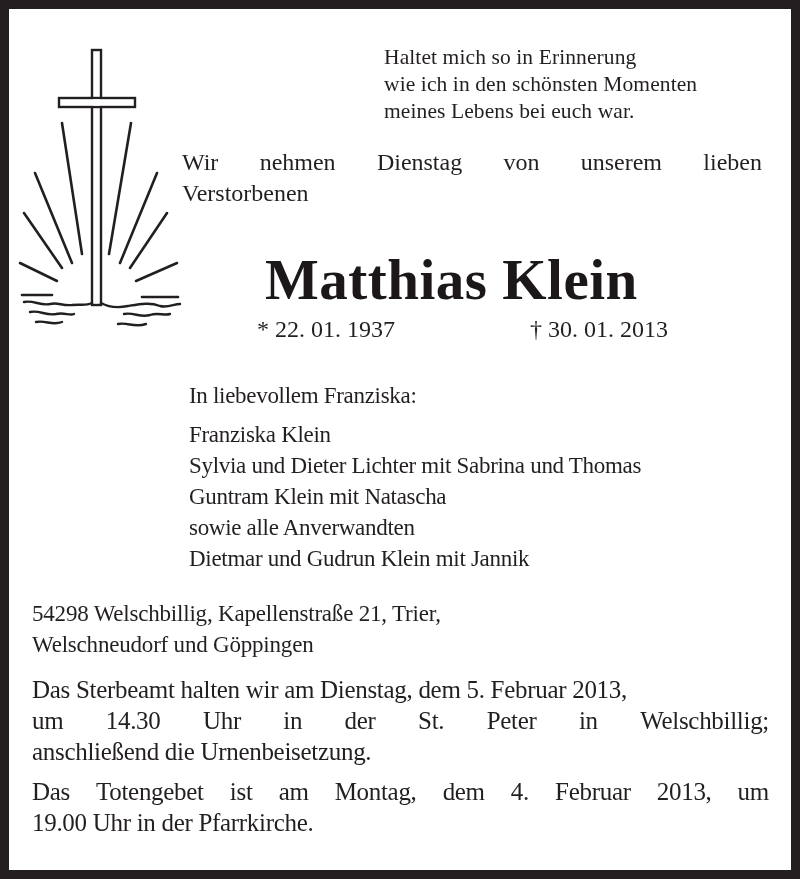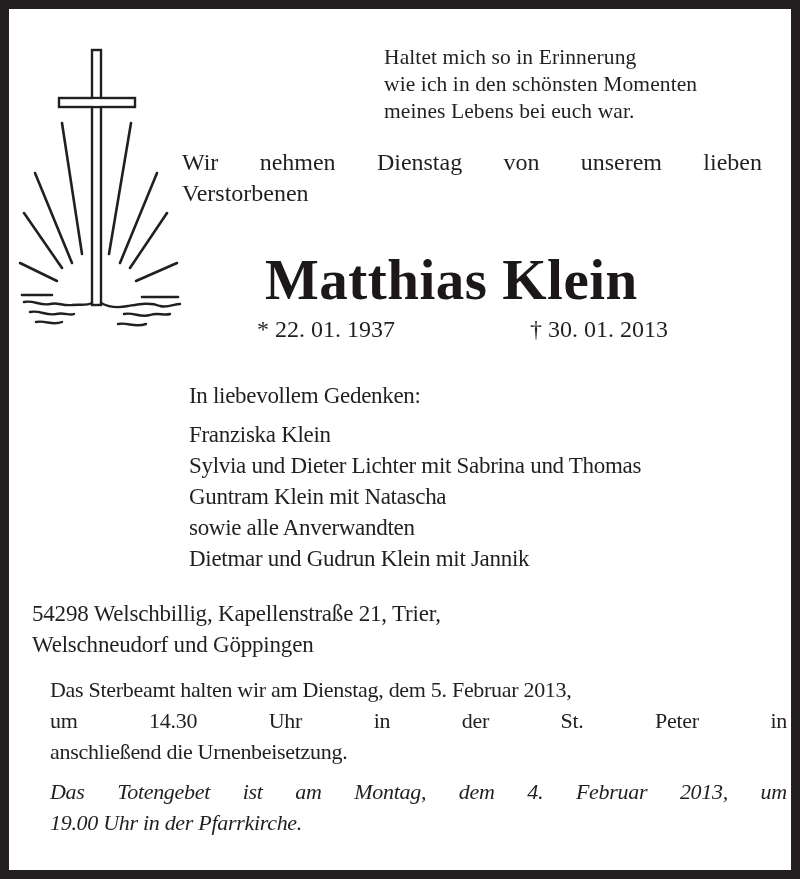--- a/index.html
+++ b/index.html
@@ -95,34 +95,33 @@
       font-size: 23px;
       line-height: 31px;
       letter-spacing: -0.2px;
     }
     .address div { white-space: nowrap; }
     .address b { font-weight: normal; }
     .para {
       position: absolute;
       left: 32px;
       width: 737px;
-      font-size: 22px;
+      font-size: 25px;
       line-height: 31px;
       letter-spacing: -0.3px;
       text-align: justify;
-      margin-left: 18px;
     }
     .para .jl {
       display: flex;
       justify-content: space-between;
       white-space: nowrap;
     }
     .para .ll { white-space: nowrap; }
     .p1 { top: 674px; }
-    .p2 { top: 776px; font-style: italic; }
+    .p2 { top: 776px; }
   </style>
 </head>
 <body>
 
 <div class="frame"></div>
 
 <svg class="art" viewBox="10 40 180 300" xmlns="http://www.w3.org/2000/svg">
   <g fill="#ffffff" stroke="#231f20" stroke-width="2.4">
 
     <rect x="92" y="50" width="9" height="255"></rect>
@@ -173,21 +172,21 @@
     <span>lieben</span>
   </div>
   <div>Verstorbenen</div>
 </div>
 
 <div class="name">Matthias Klein</div>
 <div class="birth">* 22. 01. 1937</div>
 <div class="death">† 30. 01. 2013</div>
 
 <div class="mourners">
-  <div class="heading">In liebevollem Gedenken:</div>
+  <div class="heading">In liebevollem Franziska:</div>
   <div>Franziska Klein</div>
   <div>Sylvia und Dieter Lichter mit Sabrina und Thomas</div>
   <div>Guntram Klein mit Natascha</div>
   <div>sowie alle Anverwandten</div>
   <div>Dietmar und Gudrun Klein mit Jannik</div>
 </div>
 
 <div class="address">
   <div><b>54298 Welschbillig,</b><span> Kapellenstraße 21, Trier,</span></div>
   <div>Welschneudorf und Göppingen</div>
@@ -197,20 +196,21 @@
   <div class="ll">Das Sterbeamt halten wir am Dienstag, dem 5. Februar 2013,</div>
   <div class="jl">
     <span>um</span>
     <span>14.30</span>
     <span>Uhr</span>
     <span>in</span>
     <span>der</span>
     <span>St.</span>
     <span>Peter</span>
     <span>in</span>
+    <span>Welschbillig;</span>
   </div>
   <div class="ll">anschließend die Urnenbeisetzung.</div>
 </div>
 
 <div class="para p2">
   <div class="jl">
     <span>Das</span>
     <span>Totengebet</span>
     <span>ist</span>
     <span>am</span>

